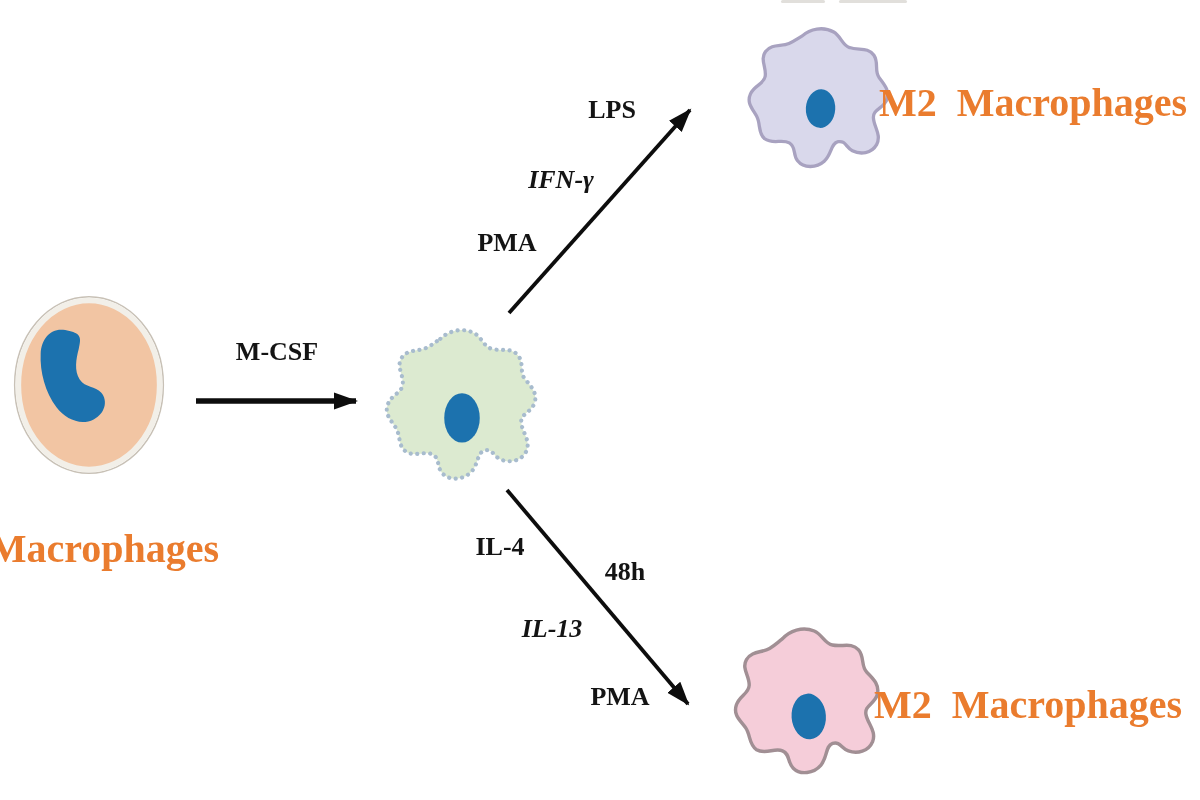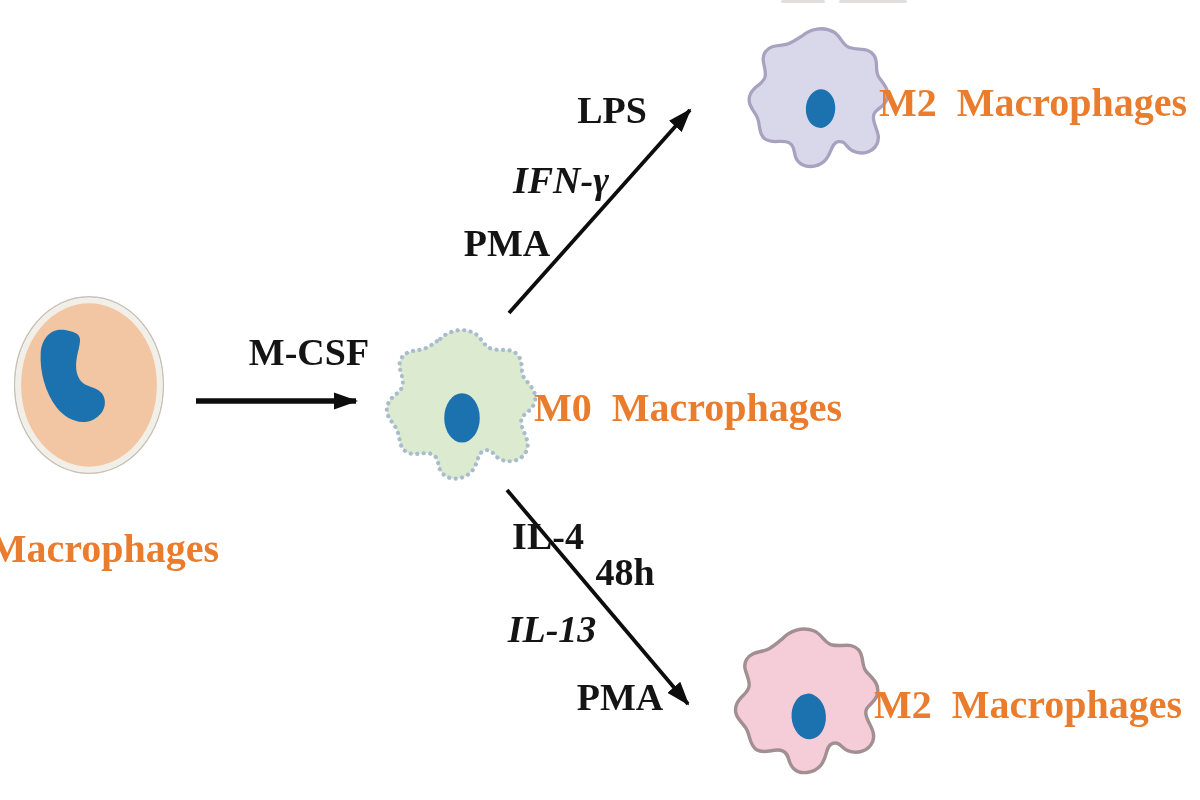--- a/index.html
+++ b/index.html
@@ -29,21 +29,21 @@
     white-space: pre;
     line-height: 1;
     user-select: none;
   }
   .lbl--orange {
     color: var(--label-orange, #ea7c2e);
     font-size: 40px;
   }
   .lbl--black {
     color: var(--label-black, #141414);
-    font-size: 38px;
+    font-size: 26px;
   }
   .arrow-layer {
     position: absolute;
     left: 0;
     top: 0;
     width: 1200px;
     height: 800px;
     pointer-events: none;
   }
   
@@ -119,33 +119,32 @@
              C 143 39, 138 48, 144 55 C 151 63, 157 70, 153 80 C 149 89, 139 90, 140 99
              C 141 109, 150 117, 145 128 C 140 138, 128 140, 119 136 C 112 133, 111 125, 103 127
              C 95 129, 97 141, 89 149 C 81 157, 67 158, 60 150 C 54 143, 58 135, 50 131
              C 42 127, 32 134, 23 128 C 15 122, 18 112, 13 104 C 8 96, 1 90, 5 80
              C 9 70, 19 69, 20 60 C 21 50, 13 42, 19 33 C 25 24, 36 27, 44 23 C 50 20, 52 18, 58 14 Z" stroke-width="3.6" style="fill:var(--m2-lower-body,#f5cdd9); stroke:var(--m2-lower-border,#a18f94)"></path>
     <ellipse cx="80" cy="97" rx="18" ry="24" style="fill:var(--nucleus-blue,#1c72ae)"></ellipse>
   </svg>
 
   <div class="lbl lbl--orange" style="left:104px; top:549px;font-family:Liberation Serif, serif;">Macrophages</div>
 
-  <div class="lbl lbl--black" style="left:277px; top:352px;margin-left:32px;">M-CSF</div>
+  <div class="lbl lbl--black" style="left:277px; top:352px;">M-CSF</div>
 
   <div class="lbl lbl--black" style="left:612px; top:110px;">LPS</div>
 
   <div class="lbl lbl--black" style="left:561px; top:180px;font-style:italic;">IFN-γ</div>
 
   <div class="lbl lbl--black" style="left:507px; top:243px;">PMA</div>
 
-  <div class="lbl lbl--orange" style="left:688px; top:408px;">M0  Macrophages</div>
 
   <div class="lbl lbl--orange" style="left:1033px; top:103px;">M2  Macrophages</div>
 
-  <div class="lbl lbl--black" style="left:500px; top:536px;margin-left:48px;">IL-4</div>
+  <div class="lbl lbl--black" style="left:500px; top:547px;">IL-4</div>
 
   <div class="lbl lbl--black" style="left:625px; top:572px;">48h</div>
 
   <div class="lbl lbl--black" style="left:552px; top:629px;font-style:italic;">IL-13</div>
 
   <div class="lbl lbl--black" style="left:620px; top:697px;">PMA</div>
 
   <div class="lbl lbl--orange" style="left:1028px; top:705px;">M2  Macrophages</div>
 
 </div>

